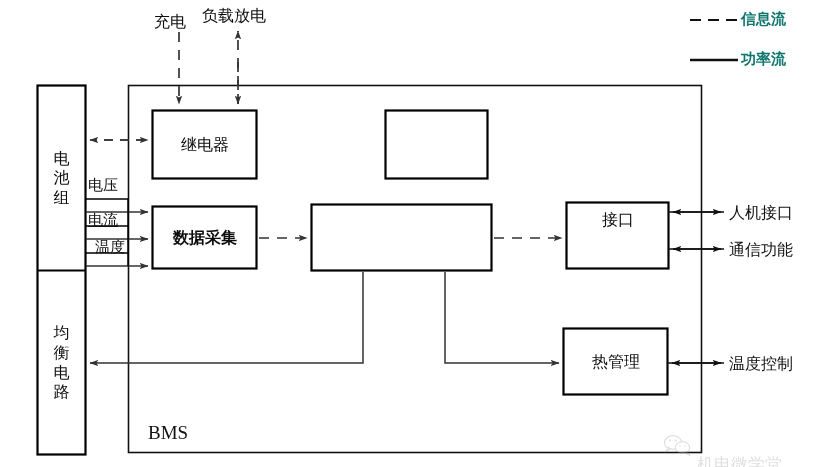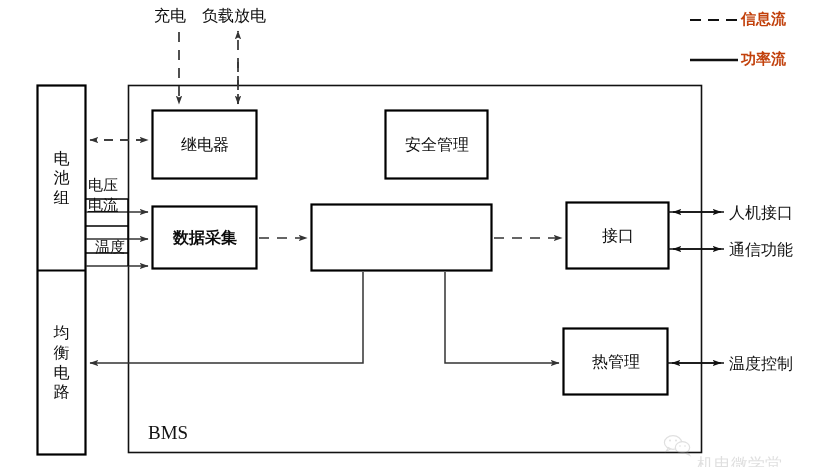--- a/index.html
+++ b/index.html
@@ -54,21 +54,21 @@
   .toplabel {
     position: absolute;
     font-size: 16px;
     color: #0d0d0d;
     font-family: "Liberation Serif", "DejaVu Serif", serif;
   }
   .legendlabel {
     position: absolute;
     font-size: 15px;
     font-weight: bold;
-    color: #c2410c;
+    color: #0f766e;
     font-family: Liberation Serif, serif;
   }
   .bms-text {
     position: absolute;
     font-size: 19px;
     color: #111111;
     font-family: "Liberation Serif", "DejaVu Serif", serif;
   }
   #watermark {
     position: absolute;
@@ -179,51 +179,50 @@
     <g>
       <path d="M363,272 L363,363 L90,363" fill="none" stroke="#333333" stroke-width="1.5" marker-end="url(#ahg)"></path>
     </g>
 
     <g>
       <path d="M445,272 L445,363 L559,363" fill="none" stroke="#333333" stroke-width="1.5" marker-end="url(#ahg)"></path>
     </g>
 
   </svg>
 
-  <div class="toplabel" style="left:154px; top:6px;">充电</div>
+  <div class="toplabel" style="left:154px; top:12px;">充电</div>
   <div class="toplabel" style="left:202px; top:6px;">负载放电</div>
 
   <div class="legendlabel" style="left:741px; top:10px;">信息流</div>
   <div class="legendlabel" style="left:741px; top:50px;">功率流</div>
 
   <div class="vstack" style="left:38px; top:86px; width:47px; height:184px;">
     <span>电</span>
     <span>池</span>
     <span>组</span>
   </div>
 
   <div class="vstack" style="left:38px; top:271px; width:47px; height:183px;">
     <span>均</span>
     <span>衡</span>
     <span>电</span>
     <span>路</span>
   </div>
 
   <div class="sidelabel" style="left:88px; top:176px;">电压</div>
-  <div class="sidelabel" style="left:88px; top:196px;text-decoration:underline;">电流</div>
+  <div class="sidelabel" style="left:88px; top:211px;text-decoration:underline;">电流</div>
   <div class="sidelabel" style="left:88px; top:238px;margin-left:7px;">温度</div>
 
   <div class="boxlabel" style="left:153px; top:111px; width:104px; height:68px;">继电器</div>
 
-  <div class="boxlabel" style="left:386px; top:111px; width:102px; height:68px;">安全管理</div>
 
   <div class="boxlabel" style="left:153px; top:207px; width:104px; height:62px;font-weight:bold;">数据采集</div>
 
 
-  <div class="boxlabel" style="left:567px; top:203px; width:102px; height:66px;">接口</div>
+  <div class="boxlabel" style="left:567px; top:187px; width:102px; height:66px;">接口</div>
 
   <div class="boxlabel" style="left:564px; top:329px; width:104px; height:66px;">热管理</div>
 
   <div class="sidelabel" style="left:729px; top:203px; font-size:16px;">人机接口</div>
   <div class="sidelabel" style="left:729px; top:240px; font-size:16px;">通信功能</div>
   <div class="sidelabel" style="left:729px; top:354px; font-size:16px;">温度控制</div>
 
   <div class="bms-text" style="left:148px; top:422px;">BMS</div>
 
   <div id="watermark">

